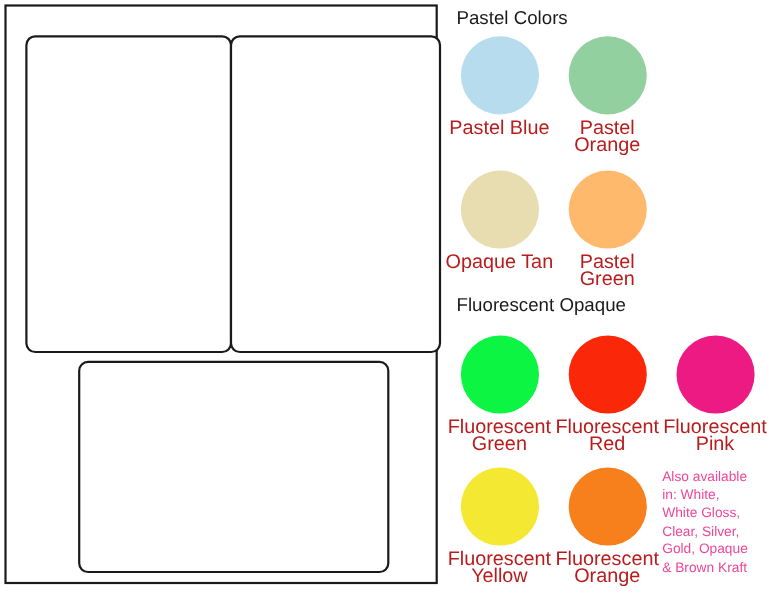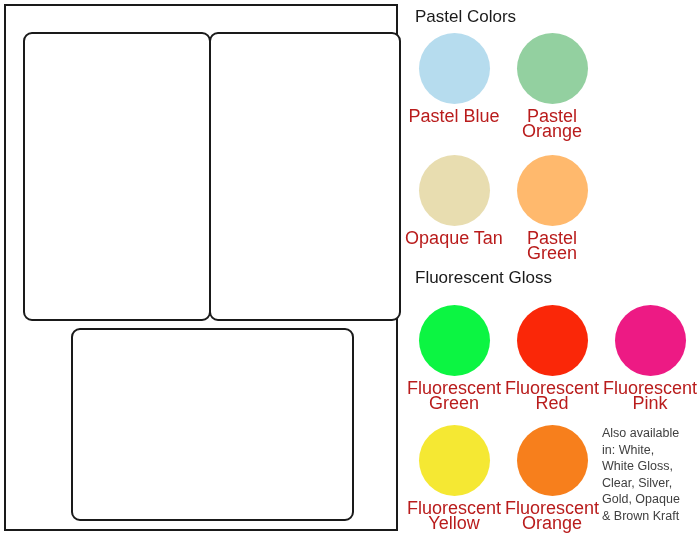--- a/index.html
+++ b/index.html
@@ -134,21 +134,21 @@
   .note-cell {
     width: 98px;
     display: flex;
     flex-direction: column;
     align-items: flex-start;
   }
   .note-text {
     font-size: 12.5px;
     line-height: 16.5px;
     text-align: left;
-    color: #404040;
+    color: #ec4899;
     padding-left: 1px;
     white-space: pre-line;
   }
 </style>
 </head>
 <body>
 
 <div id="template-panel">
   <div id="page-outline">
     <div class="label-shape" id="label-top-left"></div>
@@ -176,21 +176,21 @@
     <div class="swatch-cell">
       <span class="swatch-circle" style="background:#e8ddb0"></span>
       <span class="swatch-label">Opaque Tan</span>
     </div>
     <div class="swatch-cell">
       <span class="swatch-circle" style="background:#ffb96d"></span>
       <span class="swatch-label">Pastel Green</span>
     </div>
   </div>
 
-  <div class="section-heading" id="fluorescent-heading">Fluorescent Gloss</div>
+  <div class="section-heading" id="fluorescent-heading">Fluorescent Opaque</div>
 
   <div class="swatch-row" id="fluorescent-row-1">
     <div class="swatch-cell">
       <span class="swatch-circle" style="background:#0cf542"></span>
       <span class="swatch-label">Fluorescent
 Green</span>
     </div>
     <div class="swatch-cell">
       <span class="swatch-circle" style="background:#fa2708"></span>
       <span class="swatch-label">Fluorescent

